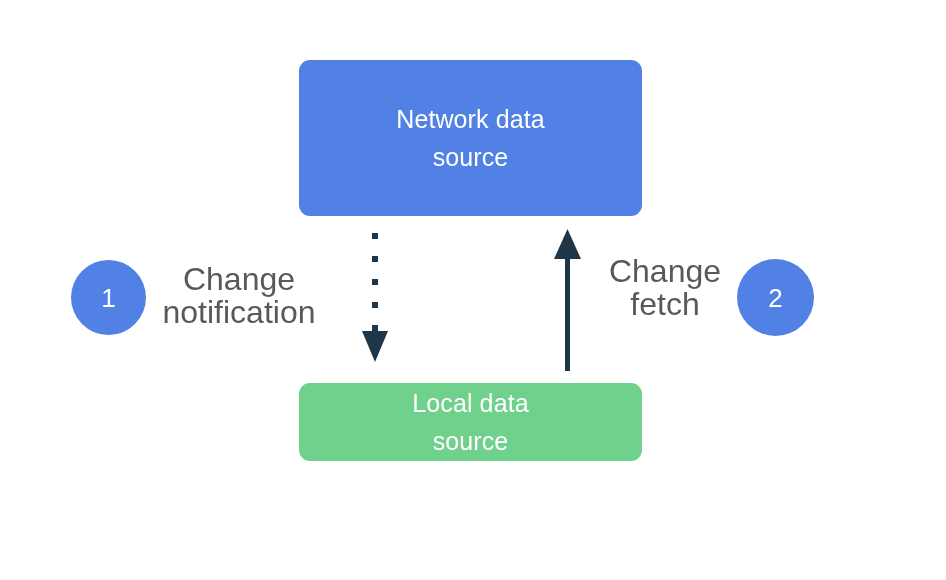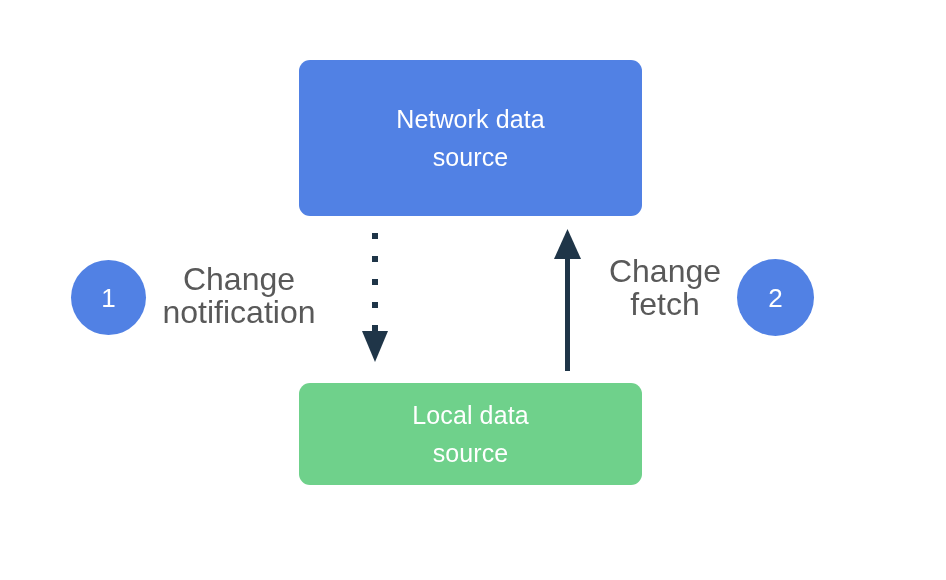--- a/index.html
+++ b/index.html
@@ -38,21 +38,21 @@
   #network-box {
     left: 299px;
     top: 60px;
     width: 343px;
     height: 156px;
   }
   #local-box {
     left: 299px;
     top: 383px;
     width: 343px;
-    height: 102px;
+    height: 78px;
   }
 
   
   .step-circle {
     position: absolute;
     border-radius: 50%;
     display: flex;
     align-items: center;
     justify-content: center;
     color: #ffffff;

